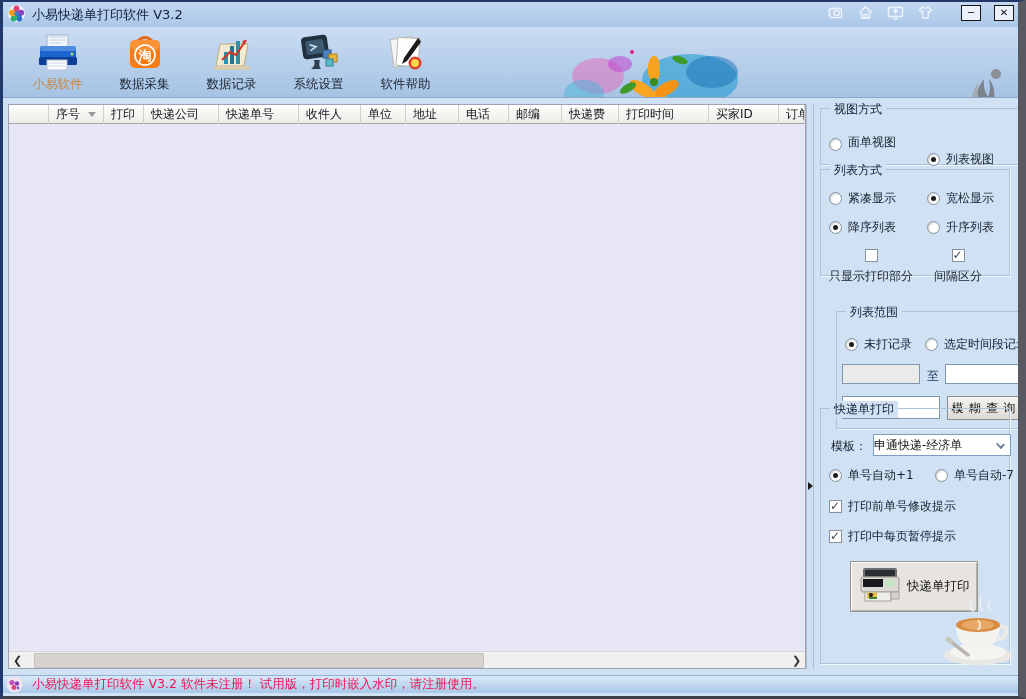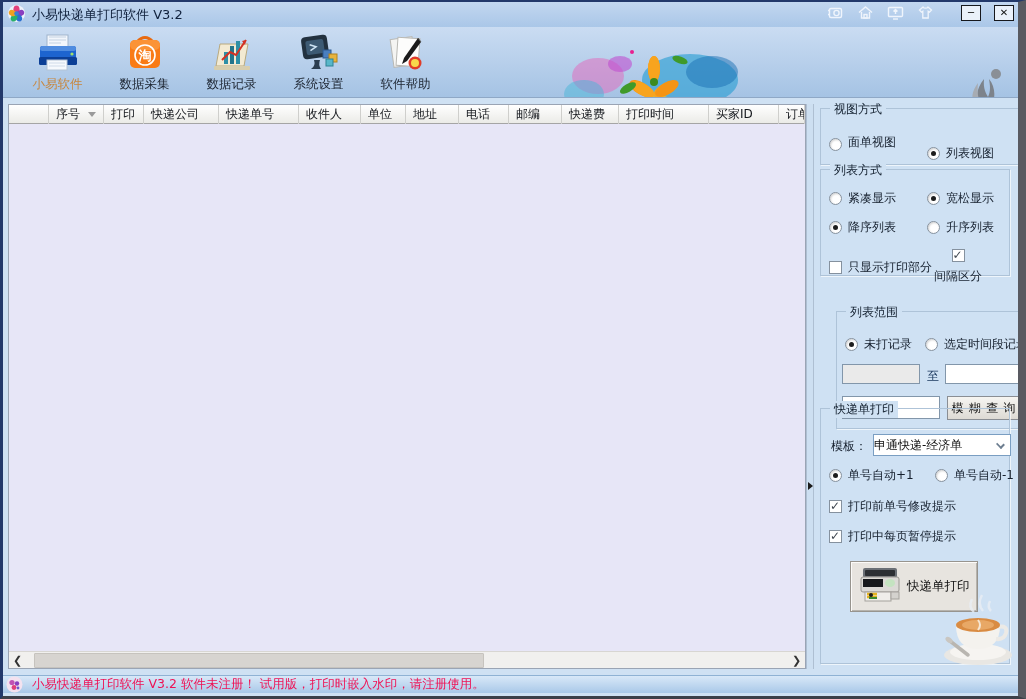--- a/index.html
+++ b/index.html
@@ -337,21 +337,21 @@
     </div>
 
     <div class="panel">
 
       <div class="group g1">
         <span class="group-label">视图方式</span>
         <div class="ctl" style="left:8px; top:25px;align-items:flex-end;">
           <span class="radio"></span>
           <span>面单视图</span>
         </div>
-        <div class="ctl" style="left:106px; top:36px;">
+        <div class="ctl" style="left:106px; top:42px;">
           <span class="radio checked"></span>
           <span>列表视图</span>
         </div>
       </div>
 
       <div class="group g2">
         <span class="group-label">列表方式</span>
         <div class="ctl" style="left:8px; top:20px;">
           <span class="radio"></span>
           <span>紧凑显示</span>
@@ -361,21 +361,21 @@
           <span>宽松显示</span>
         </div>
         <div class="ctl" style="left:8px; top:49px;">
           <span class="radio checked"></span>
           <span>降序列表</span>
         </div>
         <div class="ctl" style="left:106px; top:49px;">
           <span class="radio"></span>
           <span>升序列表</span>
         </div>
-        <div class="ctl" style="left:8px; top:89px;">
+        <div class="ctl" style="left:8px; top:79px;flex-direction:column;">
           <span class="checkbox"></span>
           <span>只显示打印部分</span>
         </div>
         <div class="ctl" style="left:113px; top:79px;flex-direction:column;">
           <span class="checkbox checked"></span>
           <span>间隔区分</span>
         </div>
       </div>
 
       <div class="group g3">
@@ -401,21 +401,21 @@
         <div class="dropdown">
           <span>申通快递-经济单</span>
           <span class="dd-chevron"></span>
         </div>
         <div class="ctl" style="left:8px; top:58px;">
           <span class="radio checked"></span>
           <span>单号自动+1</span>
         </div>
         <div class="ctl" style="left:114px; top:58px;">
           <span class="radio"></span>
-          <span>单号自动-1</span>
+          <span>单号自动-7</span>
         </div>
         <div class="ctl" style="left:8px; top:89px;">
           <span class="checkbox checked"></span>
           <span>打印前单号修改提示</span>
         </div>
         <div class="ctl" style="left:8px; top:119px;">
           <span class="checkbox checked"></span>
           <span>打印中每页暂停提示</span>
         </div>
         <div class="print-btn">

